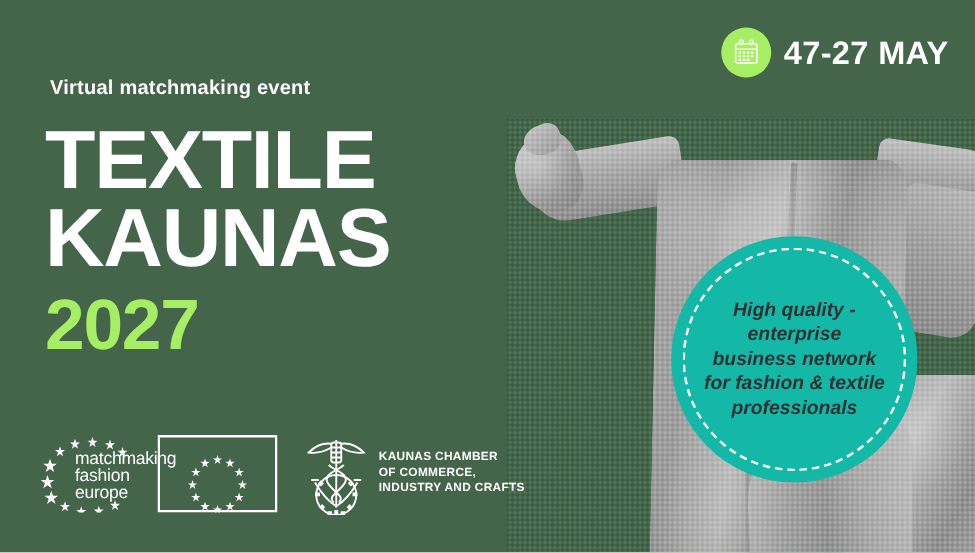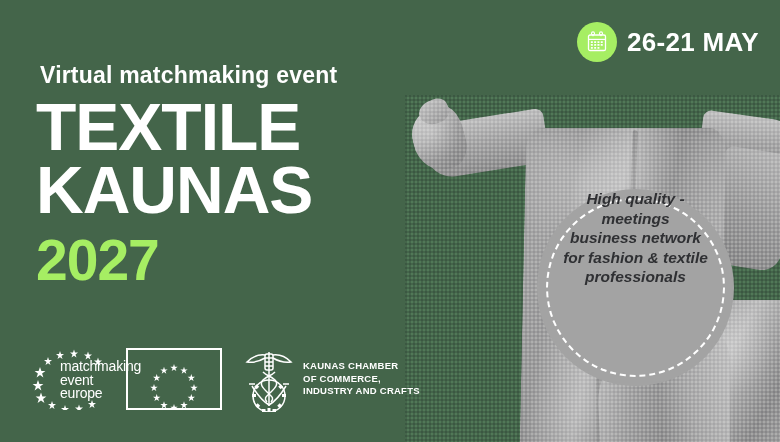--- a/index.html
+++ b/index.html
@@ -142,21 +142,21 @@
     background-position: 0 0, 2px 2px;
     mix-blend-mode: overlay;
     opacity: .85;
   }
 
   
   .subtitle {
     position: absolute;
     left: 40px;
     top: 62px;
-    font-size: 23px;
+    font-size: 16px;
     font-weight: 700;
     color: #ffffff;
     letter-spacing: .2px;
   }
   .title-wrap {
     position: absolute;
     left: 36px;
     top: 96px;
   }
   .title-line {
@@ -203,22 +203,23 @@
   }
 
   
   .callout {
     position: absolute;
     left: 537px;
     top: 189px;
     width: 197px;
     height: 197px;
     border-radius: 50%;
-    background: #a3a3a3;
+    background: #14b8a6;
     display: flex;
+    align-items: center;
     justify-content: center;
   }
   .callout-dash {
     position: absolute;
     left: 9px;
     top: 9px;
     right: 9px;
     bottom: 9px;
     border-radius: 50%;
     border: 2px dashed #ffffff;
@@ -324,28 +325,28 @@
           <rect x="5.8" y="14.1" width="2.1" height="1.7" rx=".4"></rect>
           <rect x="9.1" y="14.1" width="2.1" height="1.7" rx=".4"></rect>
           <rect x="12.4" y="14.1" width="2.1" height="1.7" rx=".4"></rect>
           <rect x="15.7" y="14.1" width="2.1" height="1.7" rx=".4"></rect>
           <rect x="5.8" y="17" width="2.1" height="1.7" rx=".4"></rect>
           <rect x="9.1" y="17" width="2.1" height="1.7" rx=".4"></rect>
           <rect x="12.4" y="17" width="2.1" height="1.7" rx=".4"></rect>
         </g>
       </svg>
     </span>
-    <span class="date-label">26-21 MAY</span>
+    <span class="date-label">47-27 MAY</span>
   </div>
 
   <div class="callout">
     <span class="callout-dash"></span>
     <div class="callout-text">
       <div>High quality -</div>
-      <div>meetings</div>
+      <div>enterprise</div>
       <div>business network</div>
       <div>for fashion &amp; textile</div>
       <div>professionals</div>
     </div>
   </div>
 
   <div class="logo-bar">
 
     <div class="logo-een">
       <svg width="86" height="62" viewBox="0 0 86 62" aria-hidden="true">
@@ -359,21 +360,21 @@
           <polygon points="8,32 9.4,36 13.4,36 10.1,38.6 11.4,42.6 8,40.1 4.6,42.6 5.9,38.6 2.6,36 6.6,36"></polygon>
           <polygon points="11,44.5 12.4,48.5 16.4,48.5 13.1,51.1 14.4,55.1 11,52.6 7.6,55.1 8.9,51.1 5.6,48.5 9.6,48.5"></polygon>
           <polygon points="22,53 23,56 26,56 23.5,58 24.5,61 22,59.2 19.5,61 20.5,58 18,56 21,56"></polygon>
           <polygon points="35,57 36,60 39,60 36.5,62 37.5,65 35,63.2 32.5,65 33.5,62 31,60 34,60"></polygon>
           <polygon points="49,56.5 50,59.5 53,59.5 50.5,61.5 51.5,64.5 49,62.7 46.5,64.5 47.5,61.5 45,59.5 48,59.5"></polygon>
           <polygon points="62,52 63,55 66,55 63.5,57 64.5,60 62,58.2 59.5,60 60.5,57 58,55 61,55"></polygon>
         </g>
       </svg>
       <div class="een-text">
         <div>matchmaking</div>
-        <div>event</div>
+        <div>fashion</div>
         <div>europe</div>
       </div>
     </div>
 
     <div class="logo-eu">
       <svg width="96" height="62" viewBox="0 0 96 62" aria-hidden="true">
         <rect x="1" y="1" width="94" height="60" fill="none" stroke="#ffffff" stroke-width="2"></rect>
         <g fill="#ffffff">
           <polygon points="48,16 48.9,18.7 51.7,18.7 49.4,20.4 50.3,23.1 48,21.4 45.7,23.1 46.6,20.4 44.3,18.7 47.1,18.7"></polygon>
           <polygon points="58,18.7 58.9,21.4 61.7,21.4 59.4,23.1 60.3,25.8 58,24.1 55.7,25.8 56.6,23.1 54.3,21.4 57.1,21.4"></polygon>

